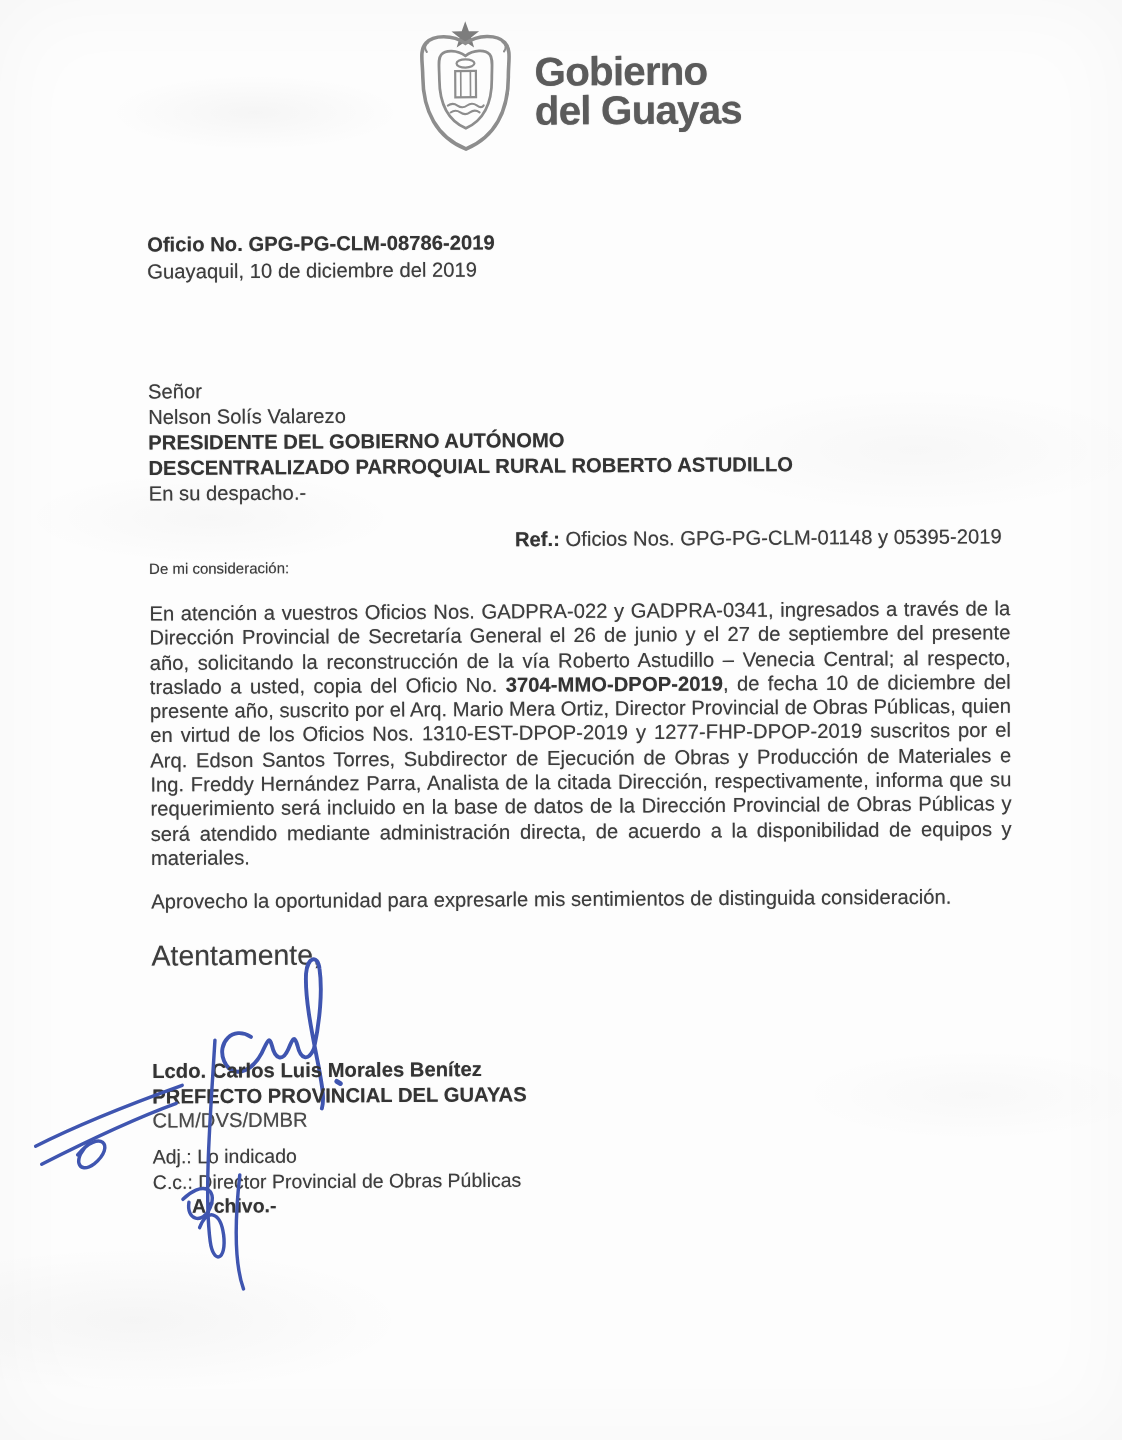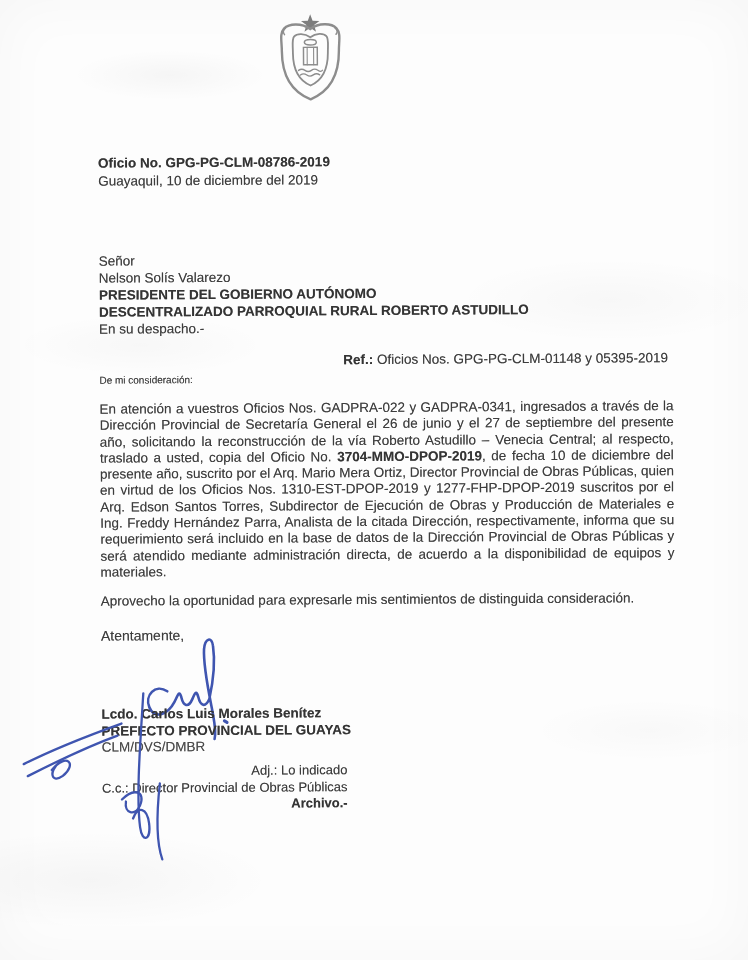--- a/index.html
+++ b/index.html
@@ -44,28 +44,28 @@
 
   .oficio-block { position:absolute; left:100px; top:153px; font-size:13.5px; line-height:18px; }
   .recipient    { position:absolute; left:100px; top:251px; font-size:13.5px; line-height:17px; }
   .ref-line     { position:absolute; left:344px; top:352px; font-size:13.5px; white-space:nowrap; }
   .greeting     { position:absolute; left:100px; top:373px; font-size:10px; }
   .para1 {
     position:absolute; left:100px; top:400px; width:574px;
     font-size:13.5px; line-height:16.3px; text-align:justify;
   }
   .para2   { position:absolute; left:100px; top:592px; width:600px; font-size:13.5px; line-height:16.3px; }
-  .closing { position:absolute; left:100px; top:626px; font-size:14px; }
+  .closing { position:absolute; left:100px; top:626px; font-size:19px; }
 
   .sig-ink    { position:absolute; left:130px; top:632px; width:122px; height:112px; }
   .margin-ink { position:absolute; left:16px;  top:686px; width:175px; height:190px; }
 
   .signer { position:absolute; left:100px; top:705px; font-size:13.5px; line-height:16.5px; }
   .signer .initials { font-weight:normal; color:#4a4a4a; }
-  .footnotes { position:absolute; left:100px; top:762px; font-size:13px; line-height:16.5px;text-align:right; }
+  .footnotes { position:absolute; left:100px; top:762px; font-size:13px; line-height:16.5px; }
   .footnotes .archive { padding-left:26px; font-weight:bold; color:#343434; }
 </style>
 </head>
 <body>
 
 <div class="page">
   <div class="sheet">
 
     <div class="letterhead">
       <svg class="crest" viewBox="0 0 80 100">
@@ -82,20 +82,24 @@
 
           <ellipse cx="40" cy="32.5" rx="6.5" ry="3" stroke-width="1.6"></ellipse>
 
           <rect x="32.5" y="38" width="15" height="19" stroke-width="1.6"></rect>
           <path d="M36.5 38 V57 M43.5 38 V57" stroke-width="1.2"></path>
 
           <path stroke-width="1.5" d="M27 63 q3.5 -2.5 7 0 t7 0 t7 0 t5 0"></path>
           <path stroke-width="1.5" d="M29 68 q3.5 -2.5 7 0 t7 0 t7 0"></path>
         </g>
       </svg>
+      <div class="wordmark">
+        <div>Gobierno</div>
+        <div>del Guayas</div>
+      </div>
     </div>
 
     <div class="oficio-block txt">
       <div class="b">Oficio No. GPG-PG-CLM-08786-2019</div>
       <div>Guayaquil, 10 de diciembre del 2019</div>
     </div>
 
     <div class="recipient txt">
       <div>Señor</div>
       <div>Nelson Solís Valarezo</div>

